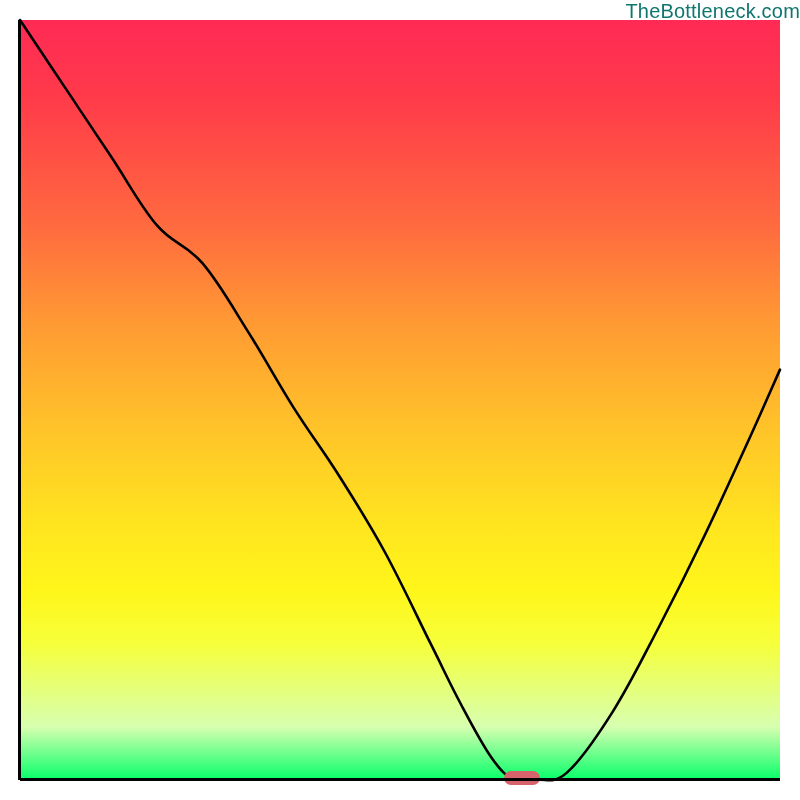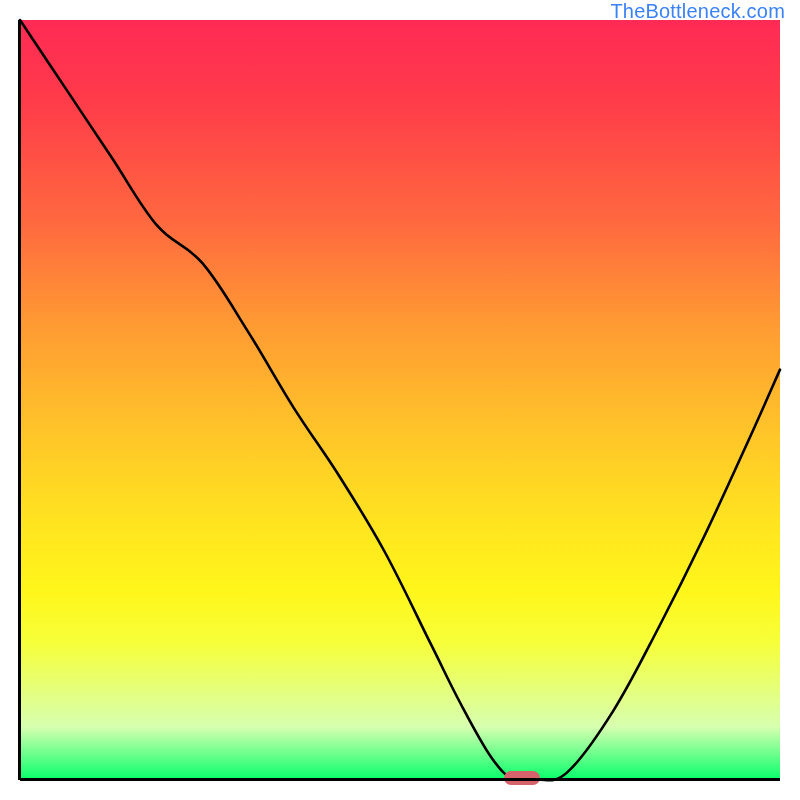--- a/index.html
+++ b/index.html
@@ -48,22 +48,22 @@
     position: absolute;
     left: 20px;
     top: 778px;
     width: 760px;
     height: 3px;
     background: #000;
   }
   .watermark {
     position: absolute;
     top: 0px;
-    right: 15px;
-    color: #3b82f6;
+    right: 0;
+    color: #0f766e;
     font-size: 20px;
     font-weight: 500;
     letter-spacing: 0.2px;
   }
   svg.curve {
     position: absolute;
     left: 0;
     top: 0;
     width: 760px;
     height: 760px;

